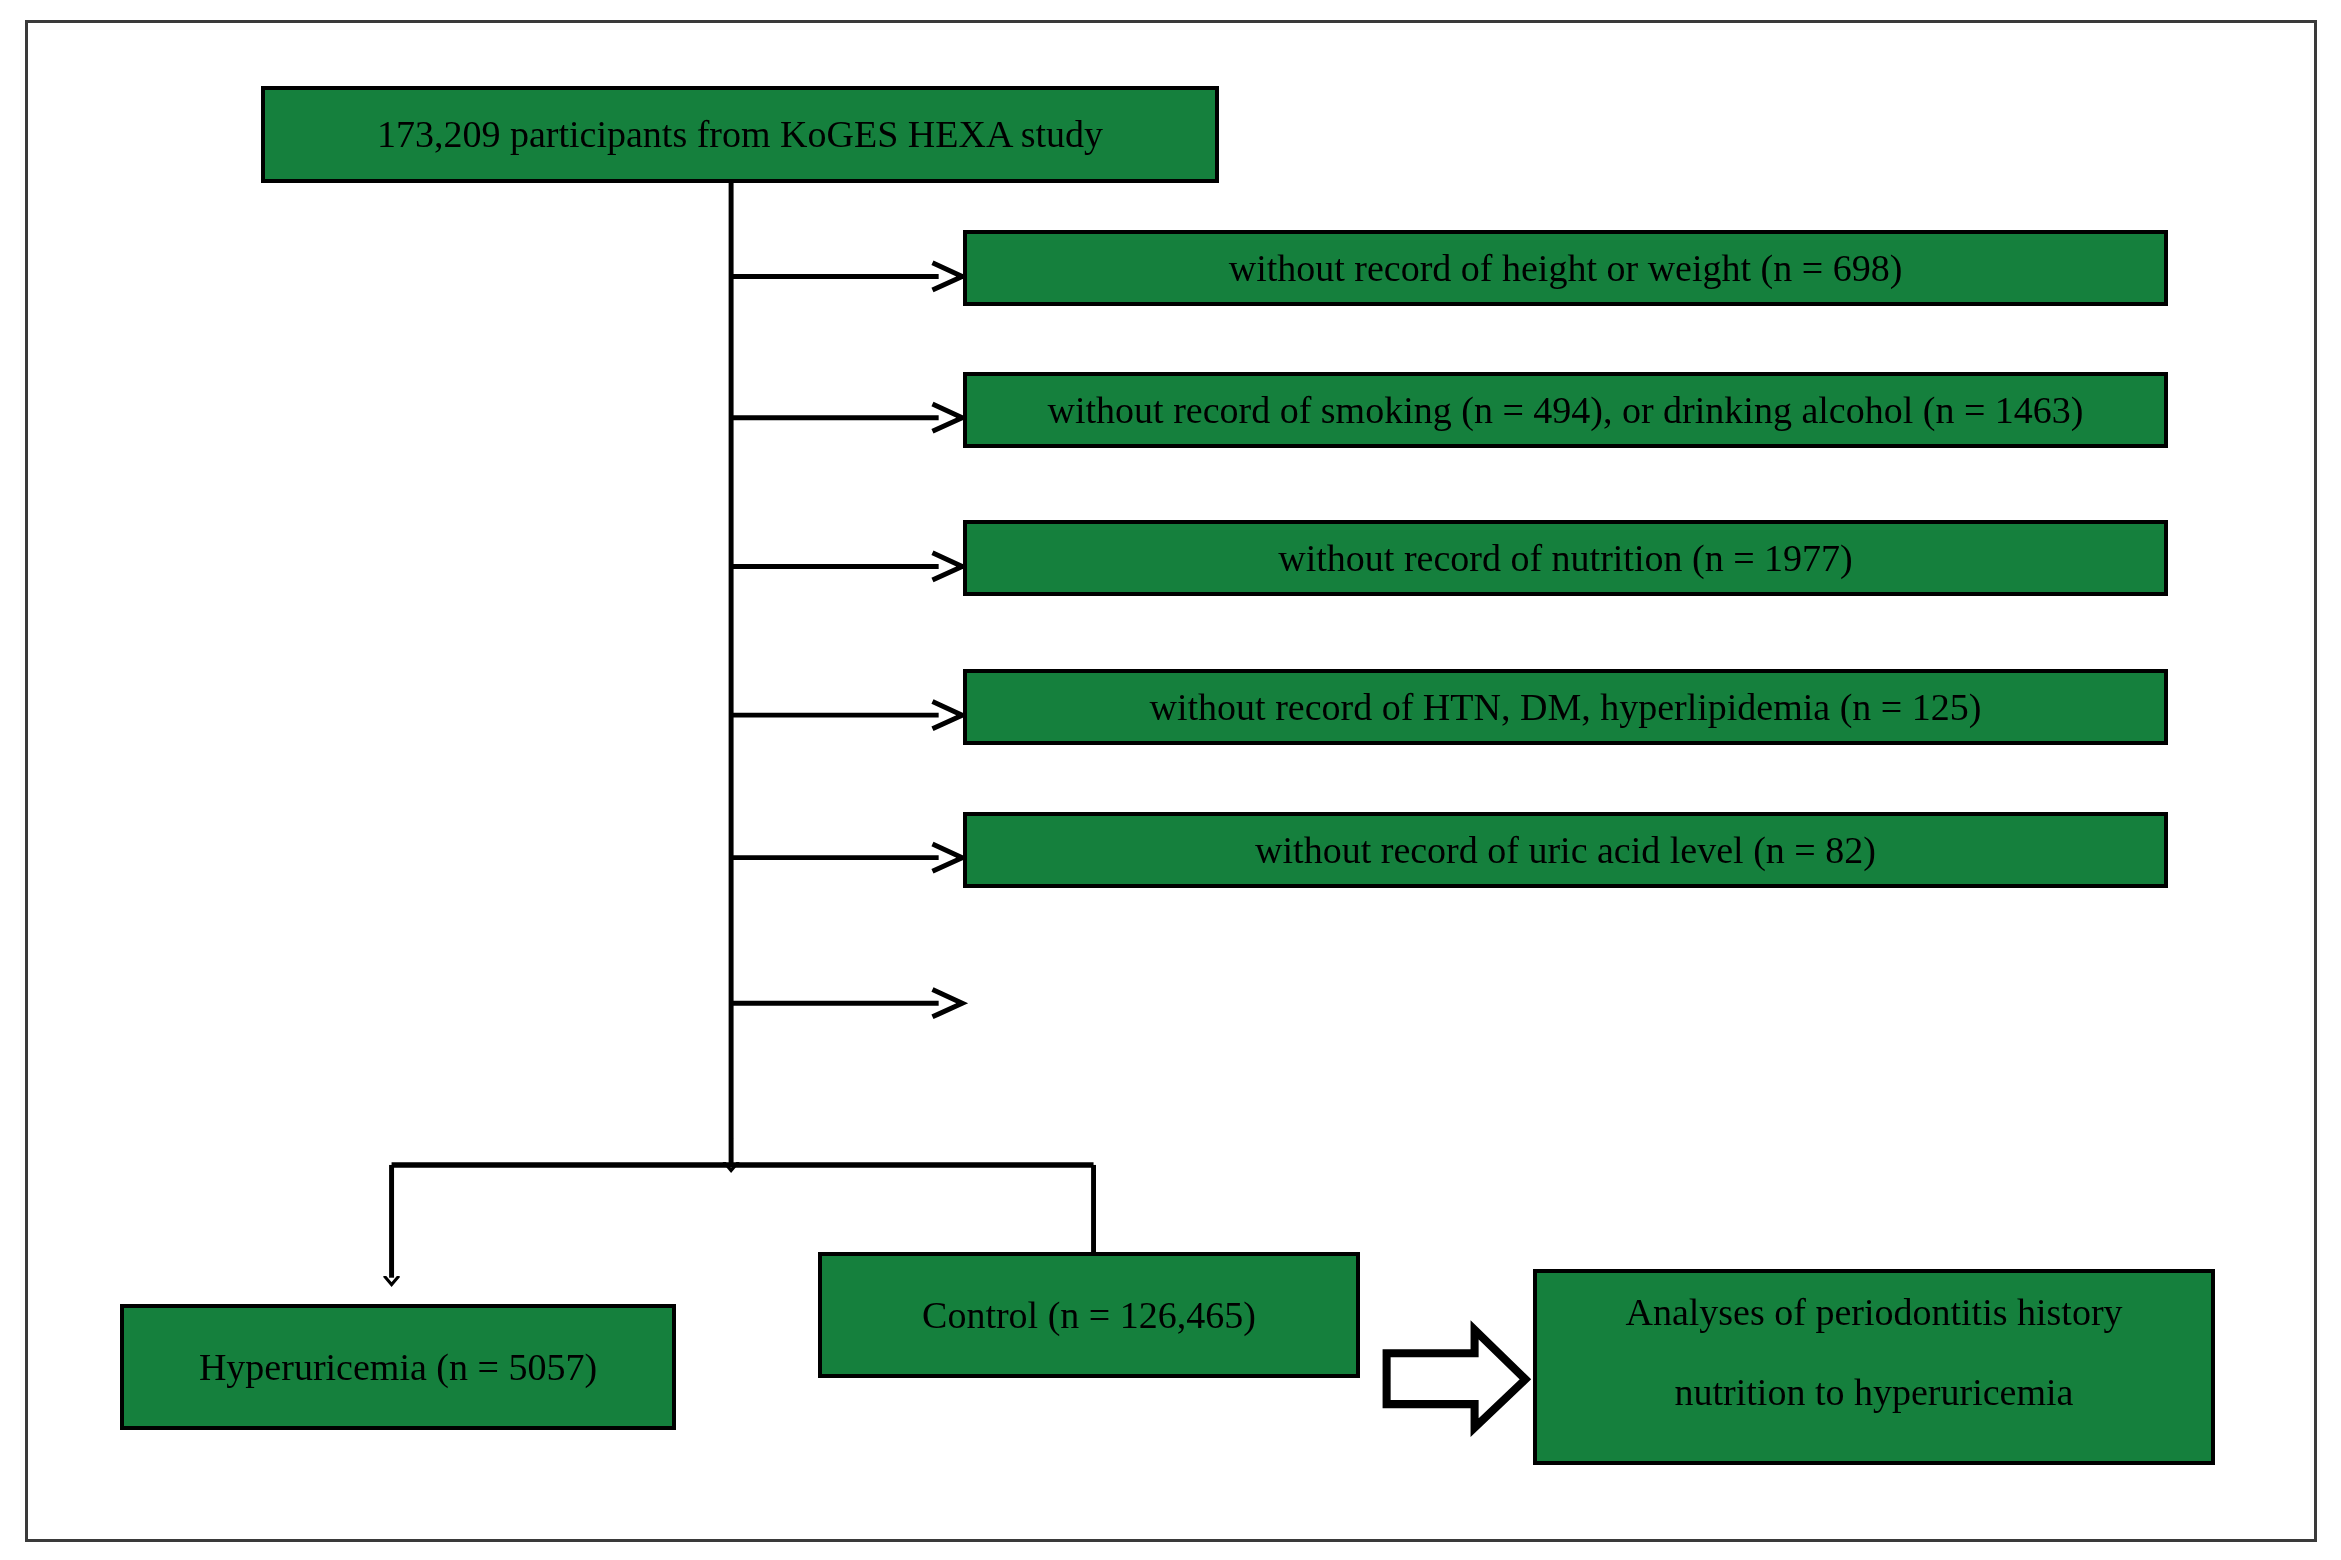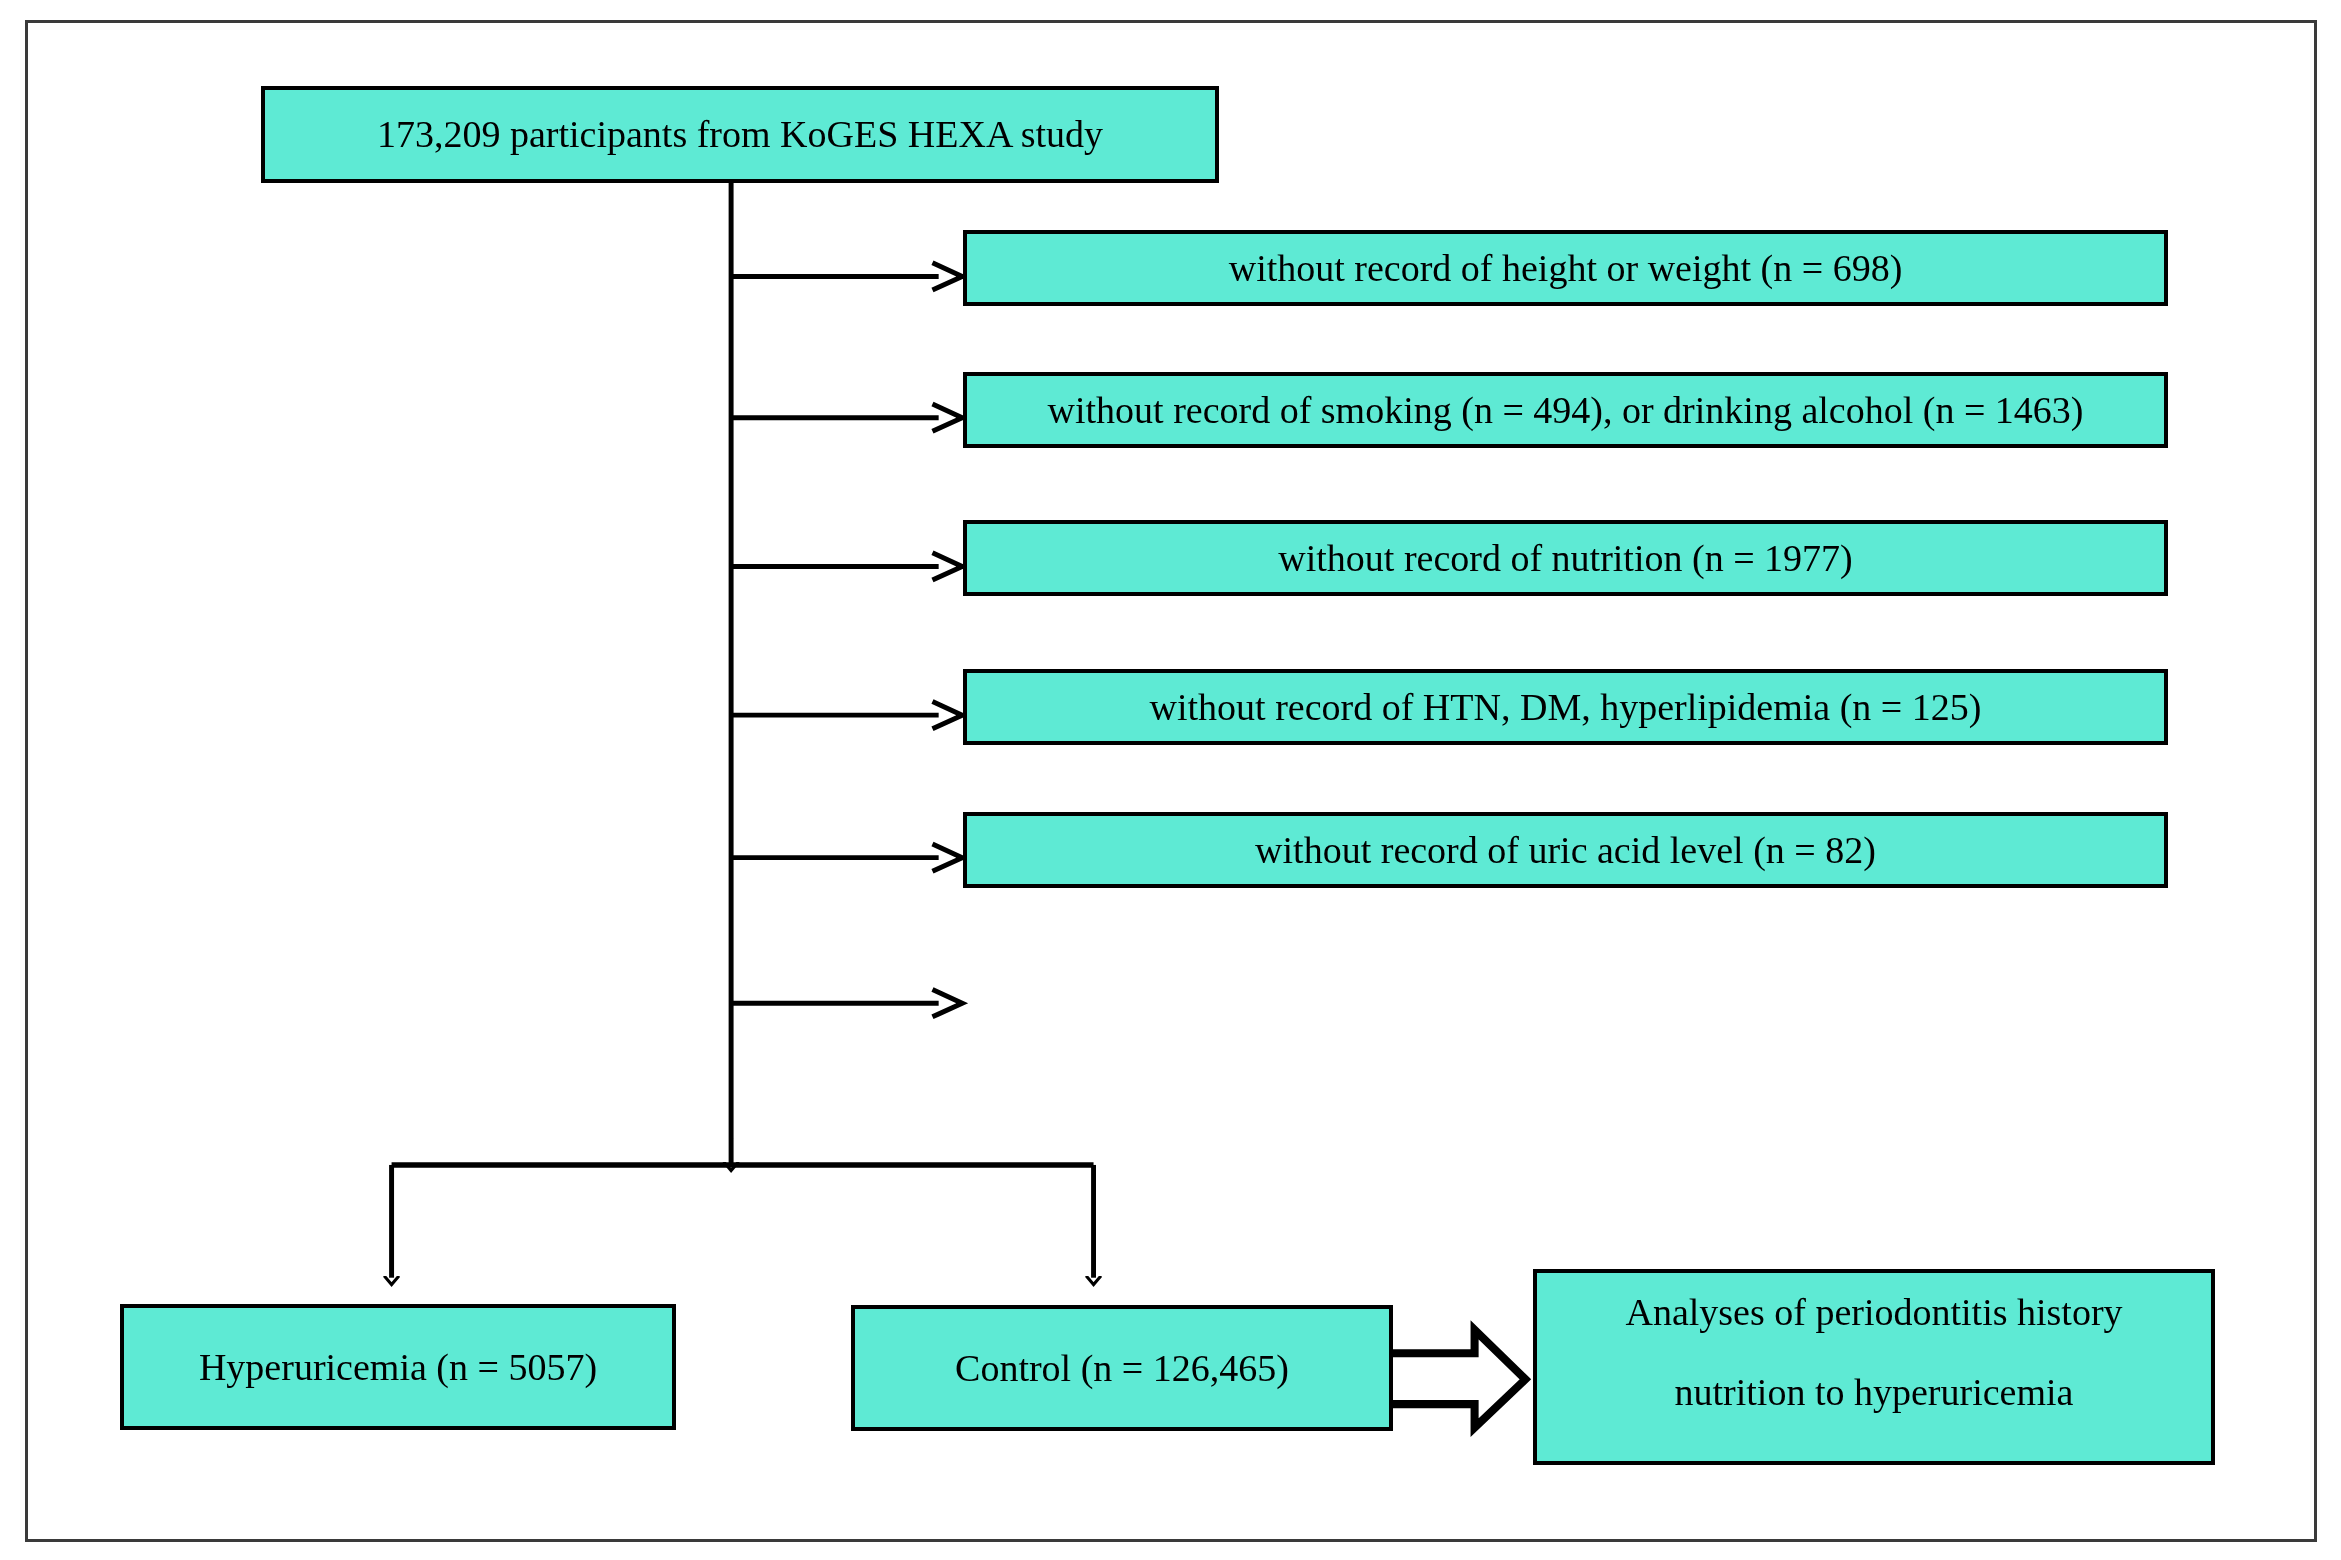--- a/index.html
+++ b/index.html
@@ -22,21 +22,21 @@
     left: 25px;
     top: 20px;
     width: 2292px;
     height: 1522px;
     border: 3.1px solid #3a3a3a;
     box-sizing: border-box;
   }
   .node {
     position: absolute;
     border: 4.3px solid #000000;
-    background: #5eead4;
+    background: #15803d;
     box-sizing: border-box;
     display: flex;
     align-items: center;
     justify-content: center;
     text-align: center;
     color: #000000;
     line-height: 1.65;
   }
   .node .txt {
     display: block;
@@ -60,24 +60,23 @@
     font-size: 38px;
   }
 
   
   #box-hyper {
     left: 120px; top: 1304px;
     width: 556px; height: 126px;
     font-size: 38px;
   }
   #box-control {
-    left: 818px; top: 1305px;
+    left: 818px; top: 1252px;
     width: 542px; height: 126px;
     font-size: 38px;
-    margin-left: 33px;
   }
   #box-analyses {
     left: 1533px; top: 1269px;
     width: 682px; height: 196px;
     font-size: 38px;
     flex-direction: column;
     justify-content: flex-start;
   }
   #box-analyses .txt { line-height: 2.1; }
 

